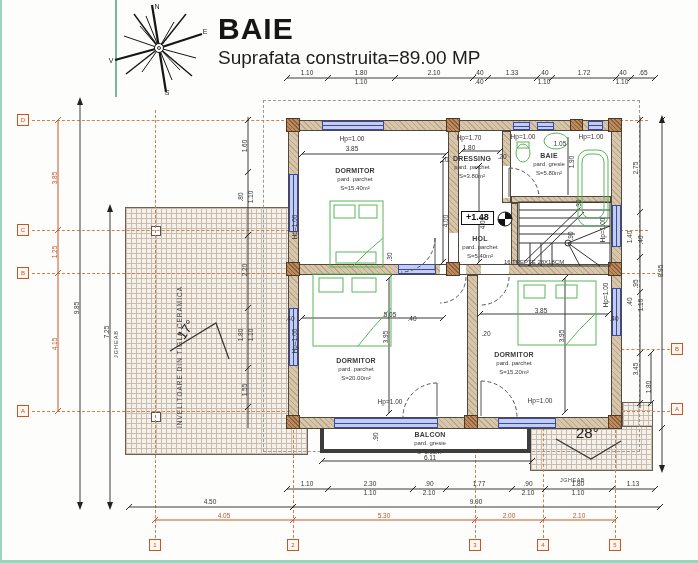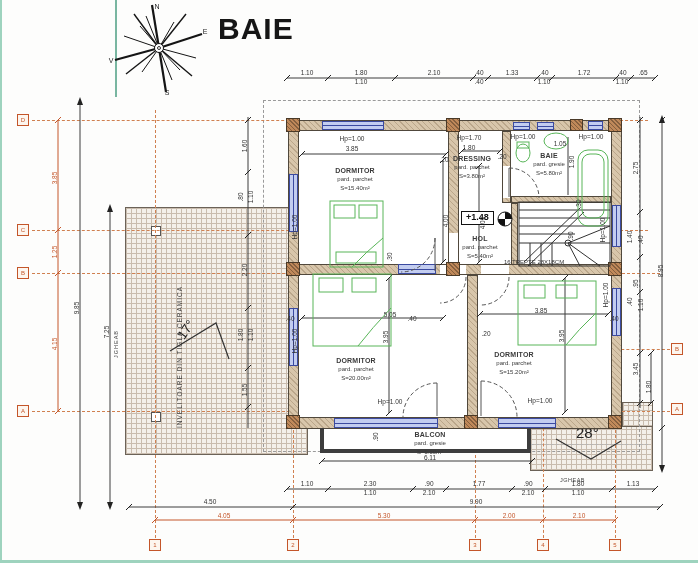--- a/index.html
+++ b/index.html
@@ -56,20 +56,21 @@
 </head>
 <body>
 
 <div id="canvas">
 
   <div class="abs edge-l"></div>
   <div class="abs edge-b"></div>
   <div class="abs edge-c"></div>
 
   <div class="abs title">BAIE</div>
+  <div class="abs subtitle">Suprafata construita=89.00 MP</div>
 
   <svg width="95" height="95" style="left:112px;top:2px;">
     <g stroke="#151515">
       <line x1="47" y1="46" x2="40" y2="3" stroke-width="2.2"></line>
       <line x1="47" y1="46" x2="54" y2="90" stroke-width="2.2"></line>
       <line x1="47" y1="46" x2="3" y2="58" stroke-width="2.2"></line>
       <line x1="47" y1="46" x2="90" y2="32" stroke-width="2.2"></line>
       <line x1="47" y1="46" x2="22" y2="12" stroke-width="1.4"></line>
       <line x1="47" y1="46" x2="74" y2="12" stroke-width="1.4"></line>
       <line x1="47" y1="46" x2="14" y2="72" stroke-width="1.4"></line>

